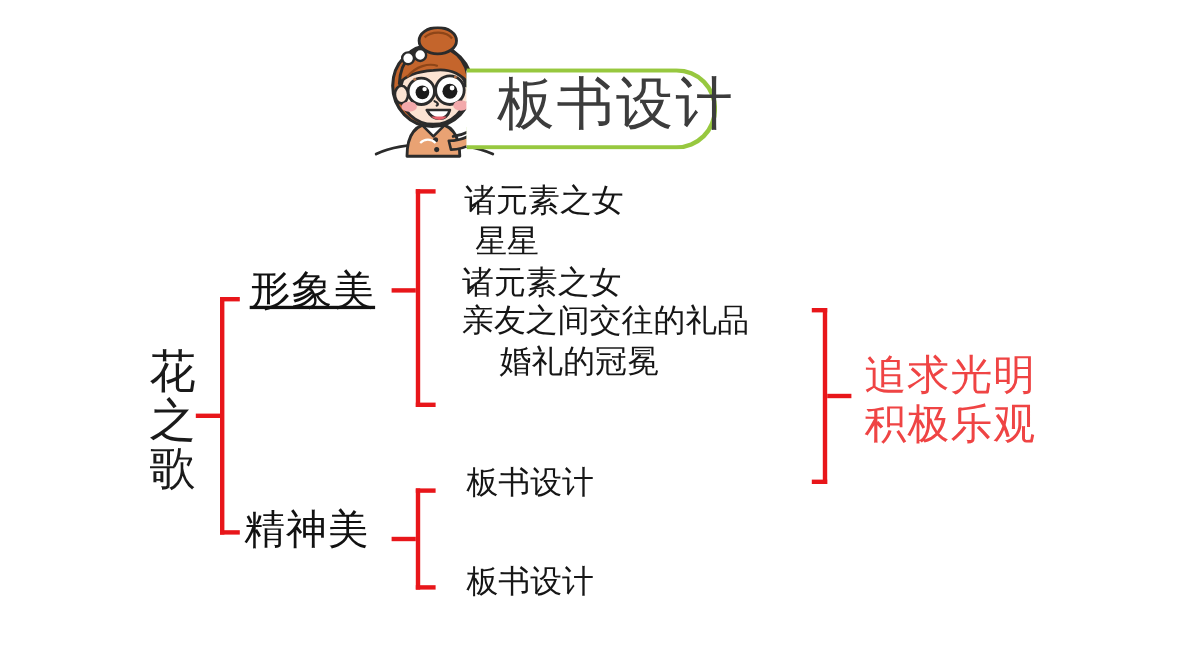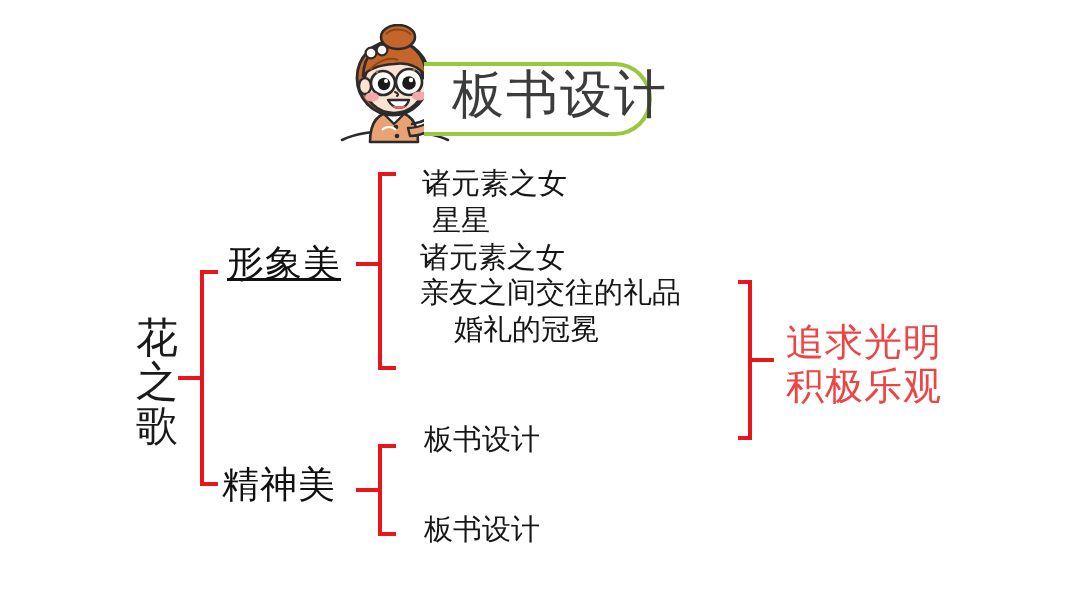--- a/index.html
+++ b/index.html
@@ -82,21 +82,21 @@
   
   .branch-label {
     position: absolute;
     font-size: 37px;
     line-height: 42px;
     letter-spacing: 1px;
     color: #111111;
     white-space: nowrap;
   }
   #label-xiangxiang { left: 227px; top: 243px; text-decoration: underline; }
-  #label-jingshen   { left: 222px; top: 464px; }
+  #label-jingshen   { left: 222px; top: 464px; font-family: Liberation Mono, monospace; }
 
   
   .leaf {
     position: absolute;
     font-size: 29px;
     line-height: 34px;
     color: #161616;
     white-space: nowrap;
   }
 

